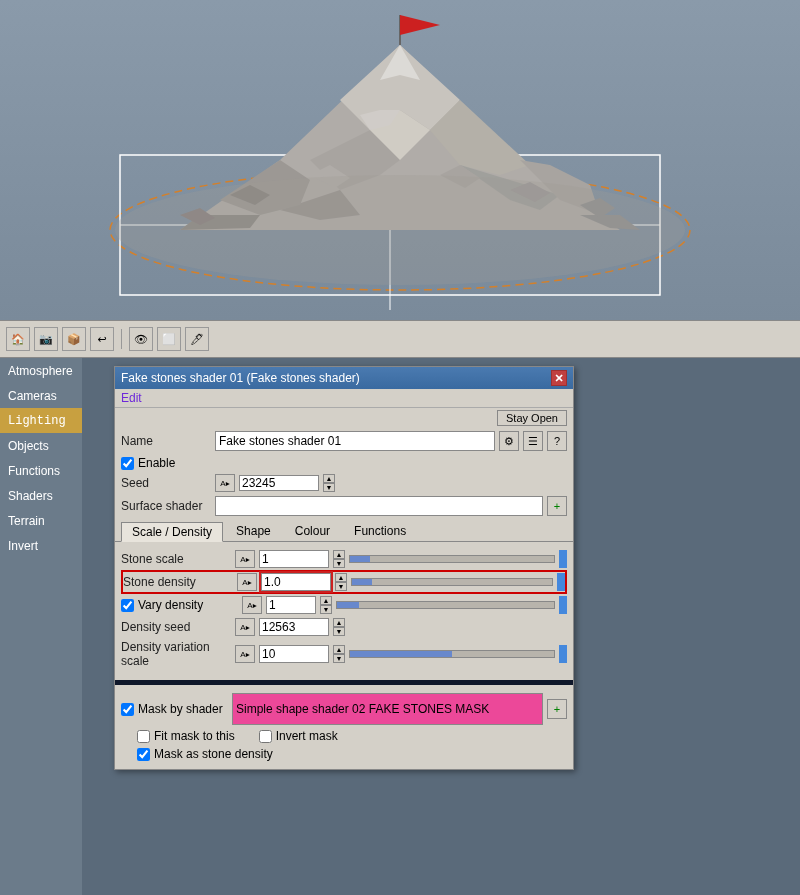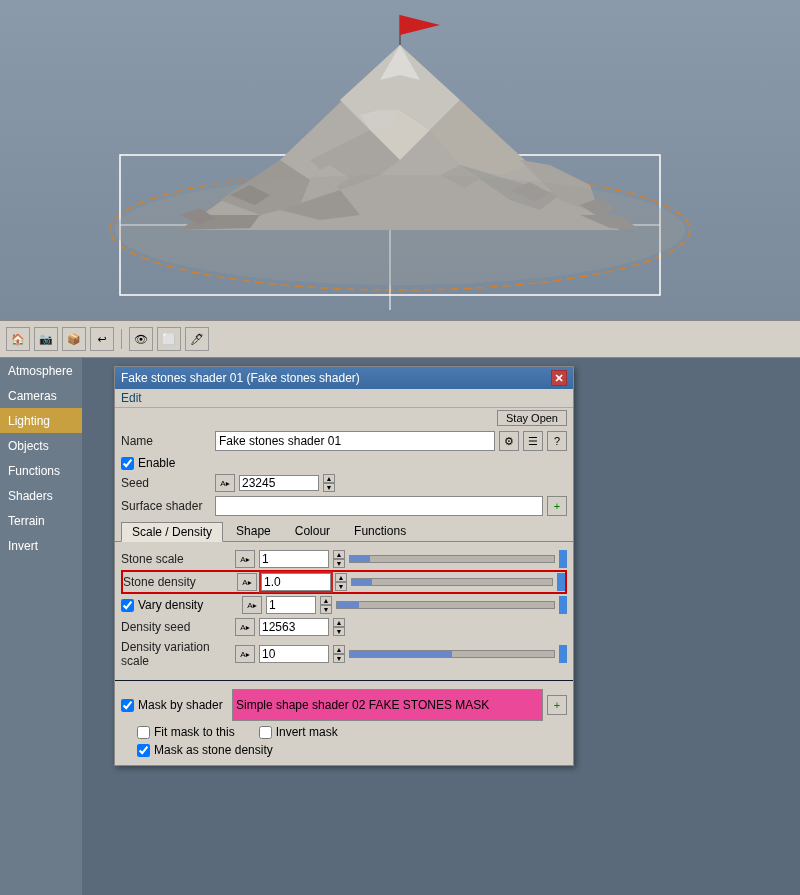--- a/index.html
+++ b/index.html
@@ -62,21 +62,21 @@
     .sidebar-item {
       height: 25px;
       display: flex;
       align-items: center;
       padding: 0 8px;
       cursor: pointer;
       color: #fff;
       font-size: 12px;
     }
     .sidebar-item.atmosphere { background: #6b7b8a; }
-    .sidebar-item.lighting { background: #c8a040; }
+    .sidebar-item.lighting { background: #c8a040; font-family: Liberation Mono, monospace; }
 
     
     #node-editor {
       flex: 1;
       background: #5a6a7a;
       position: relative;
       overflow: hidden;
     }
 
     
@@ -109,21 +109,21 @@
       align-items: center;
       justify-content: center;
       cursor: pointer;
       font-size: 11px;
       font-weight: bold;
     }
     #dialog-edit {
       padding: 2px 6px;
       border-bottom: 1px solid #aaa;
       font-size: 12px;
-      color: #0c4a6e;
+      color: #6d28d9;
       cursor: pointer;
     }
     #stay-open-row {
       display: flex;
       justify-content: flex-end;
       padding: 2px 6px;
     }
     .stay-open-btn {
       background: #d4d0c8;
       border: 1px solid #888;
@@ -303,21 +303,21 @@
     .vary-row {
       display: flex;
       align-items: center;
       padding: 2px 0;
       gap: 4px;
     }
 
     
     #dialog-bottom {
       padding: 6px;
-      border-top: 1px solid #0f172a;
+      border-top: 5px solid #0f172a;
       margin-top: 4px;
     }
     .mask-row {
       display: flex;
       align-items: center;
       gap: 4px;
       padding: 2px 0;
     }
     .mask-input {
       flex: 1;

